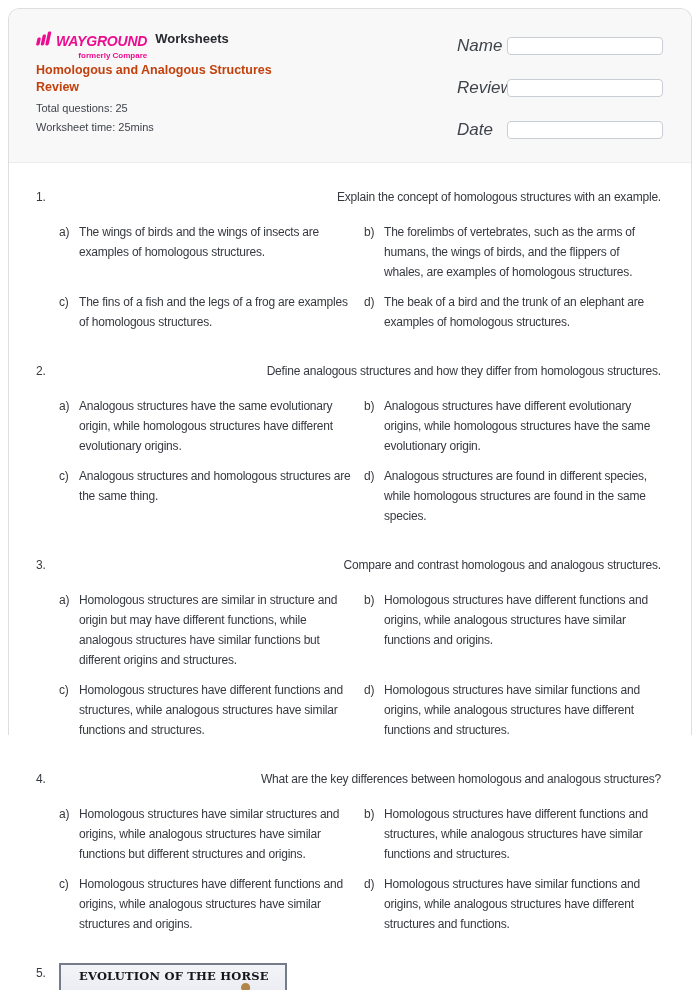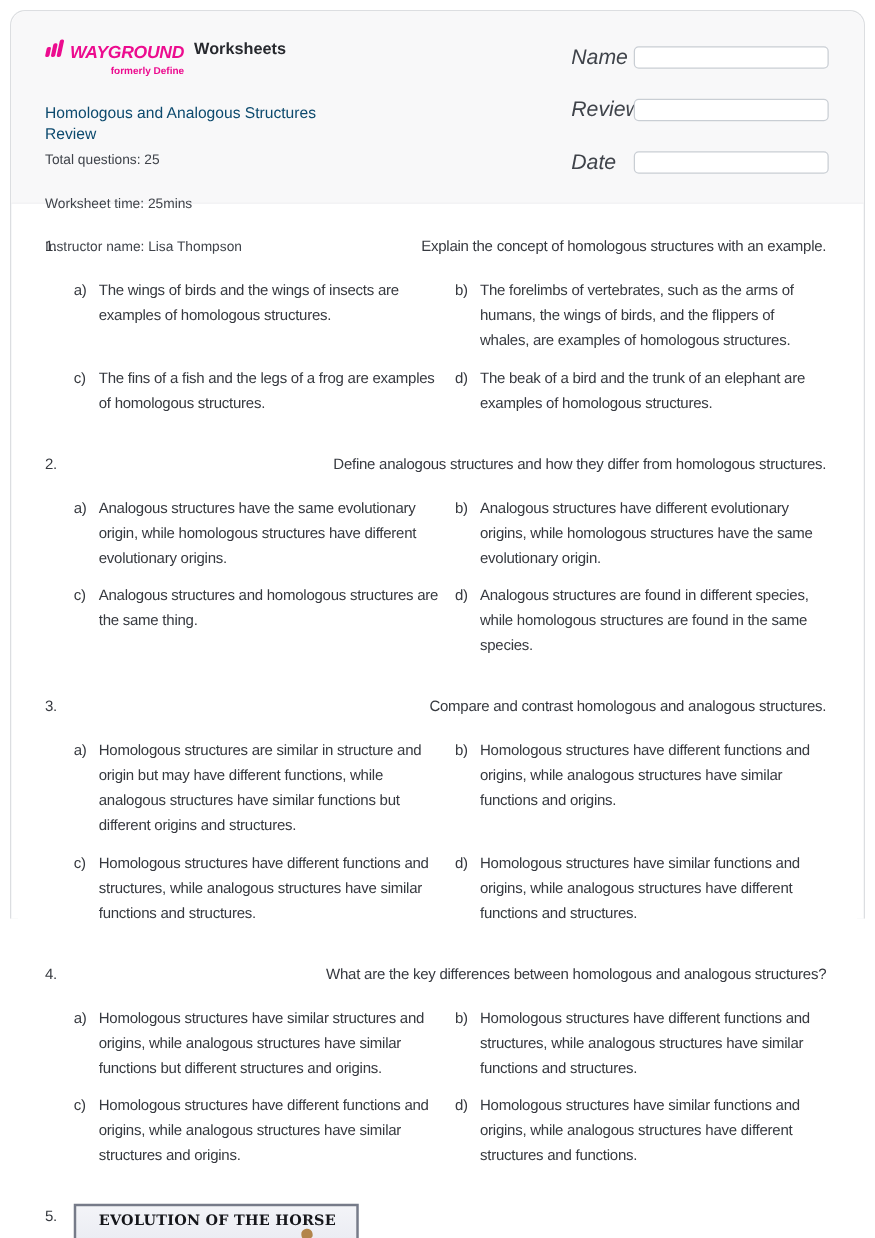--- a/index.html
+++ b/index.html
@@ -12,23 +12,23 @@
   .header { height:154px; background:#f8f8f9; border-bottom:1px solid #ececee;
             border-radius:12px 12px 0 0; padding:22px 28px 0 27px;
             display:flex; justify-content:space-between; }
   .brand-row { display:flex; align-items:flex-start; }
   .logo-block { display:flex; flex-direction:column; align-items:flex-end; }
   .brand-line { display:flex; align-items:center; gap:4px; }
   .brand-name { font-weight:bold; font-style:italic; font-size:14px;
                 color:#EC0C8F; letter-spacing:-0.2px; }
   .tagline { font-size:8px; font-weight:bold; color:#EC0C8F; margin-top:1px; }
   .product { font-weight:bold; font-size:13px; color:#27292e; margin:0 0 0 8px; }
-  .ws-title { margin-top:21px; font-weight:normal; font-size:12.5px; line-height:17px;
-              color:#0c4a6e; max-width:255px; }
-  .meta-line { font-size:11px; color:#3f434a; line-height:11px; margin-top:24px; }
+  .ws-title { margin-top:2px; font-weight:bold; font-size:12.5px; line-height:17px;
+              color:#c2410c; max-width:255px; }
+  .meta-line { font-size:11px; color:#3f434a; line-height:11px; margin-top:8px; }
   .meta-line.first { margin-top:7px; }
   .fields { display:flex; flex-direction:column; gap:22px; margin-top:5px; }
   .field-row { display:flex; align-items:center; gap:8px; }
   .field-label { width:42px; text-align:left; font-size:17px; color:#3f434a;font-style:italic; }
   .field-input { width:156px; height:18px; border:1px solid #c9ced4;
                  border-radius:4px; background:#fff; outline:none;
                  font-size:11px; padding:0 4px; }
   
   .content { padding:24px 30px 0 27px; letter-spacing:-0.2px; }
   .question { display:flex; margin-bottom:29px; }
@@ -63,29 +63,28 @@
               <svg width="16" height="15" viewBox="0 0 16 15" aria-hidden="true">
                 <g fill="#EC0C8F" transform="skewX(-12) translate(3,0)">
                   <rect x="0" y="6.5" width="3.4" height="8" rx="1.4"></rect>
                   <rect x="4.6" y="3.5" width="3.4" height="11" rx="1.4"></rect>
                   <rect x="9.2" y="0.5" width="3.4" height="14" rx="1.4"></rect>
                 </g>
               </svg>
             </span>
             <span class="brand-name">WAYGROUND</span>
           </div>
-          <div class="tagline">formerly Define</div>
+          <div class="tagline">formerly Compare</div>
         </div>
         <div class="product">Worksheets</div>
       </div>
 
       <div class="ws-title">Homologous and Analogous Structures Review</div>
       <div class="meta-line first">Total questions: 25</div>
       <div class="meta-line">Worksheet time: 25mins</div>
-      <div class="meta-line">Instructor name: Lisa Thompson</div>
     </div>
 
     <div class="fields">
       <div class="field-row">
         <span class="field-label">Name</span>
         <input class="field-input" type="text" value="" style="">
       </div>
       <div class="field-row">
         <span class="field-label">Review</span>
         <input class="field-input" type="text" value="" style="">

